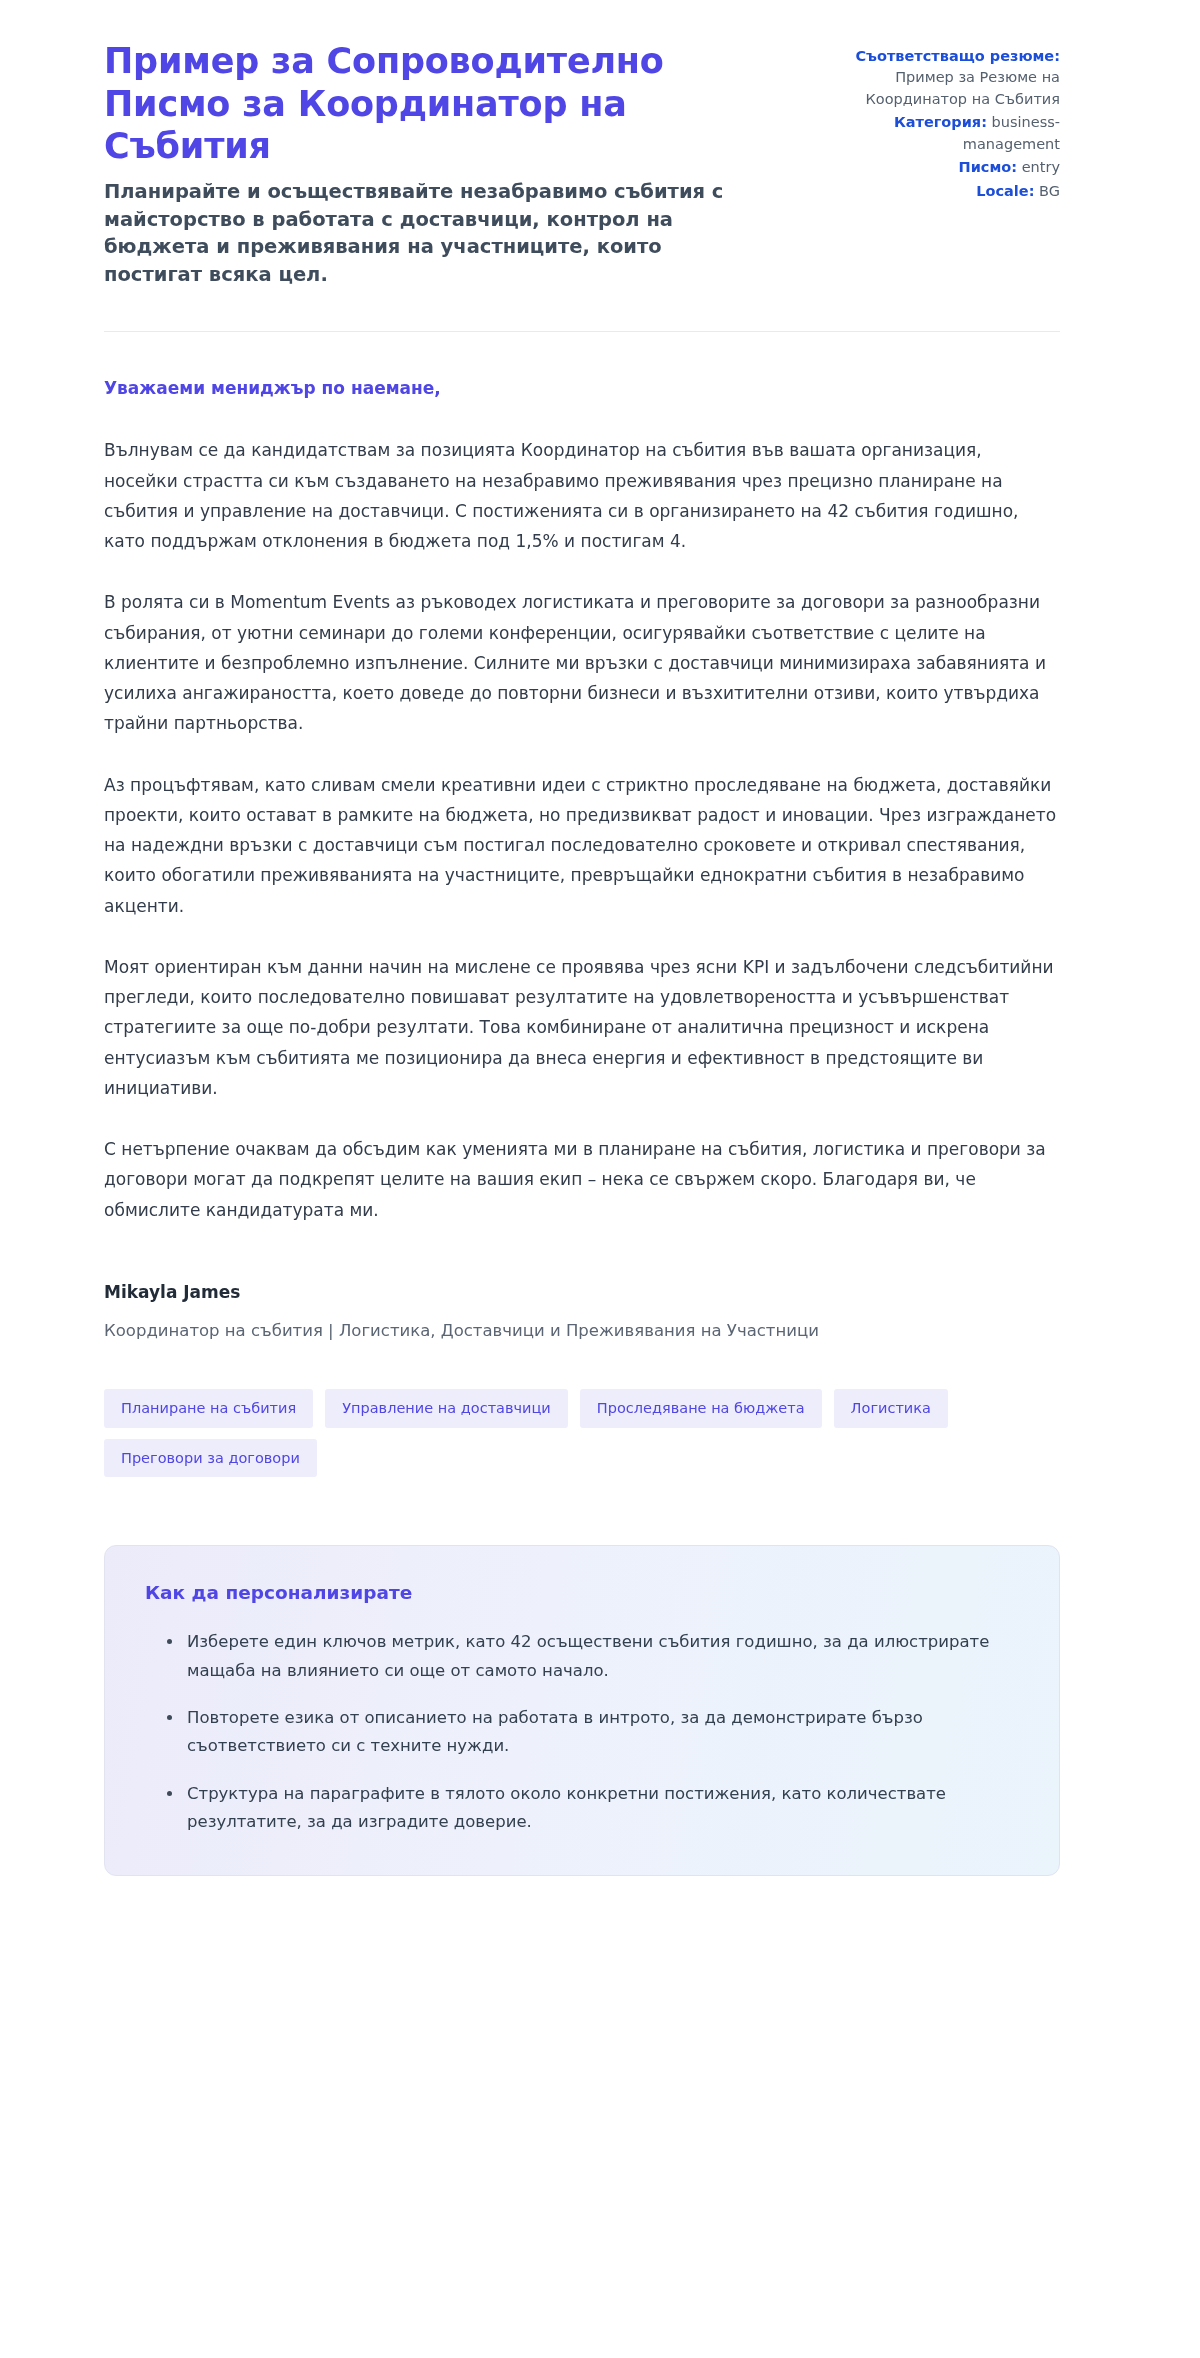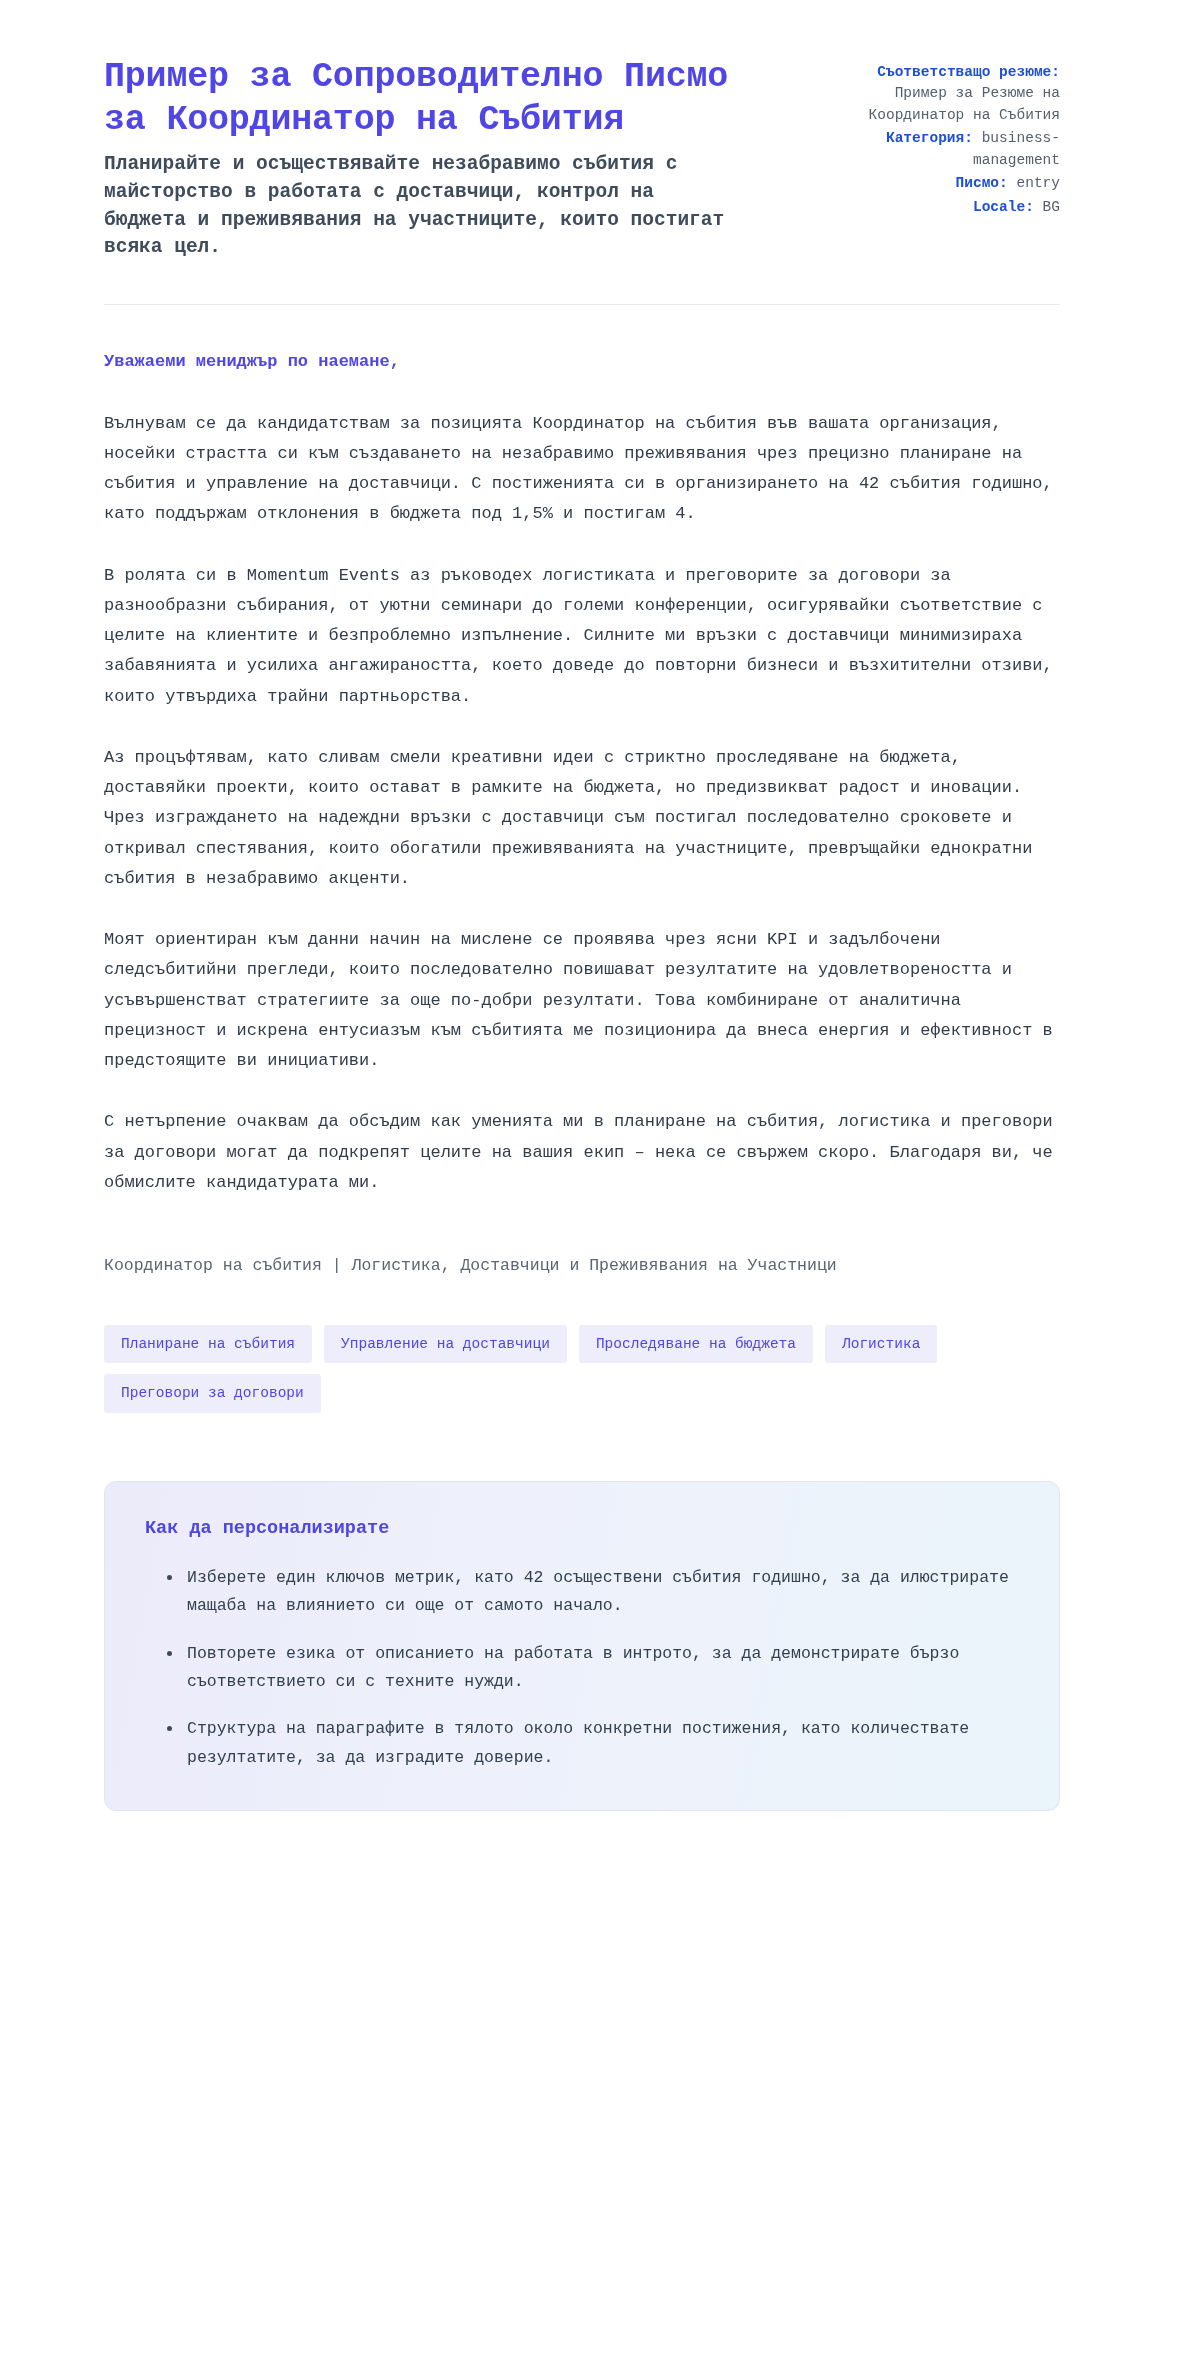--- a/index.html
+++ b/index.html
@@ -12,22 +12,21 @@
   body {
     width: 1200px;
     min-height: 2358px;
     font-family: "DejaVu Sans", "Liberation Sans", sans-serif;
     color: #2b3440;
     -webkit-font-smoothing: antialiased;
   }
 
   .page {
     width: 1164px;
-    padding: 56px 104px 0 104px;
-    font-family: Liberation Mono, monospace;
+    padding: 40px 104px 0 104px;
   }
 
   
   .doc-header {
     display: flex;
     align-items: flex-start;
     justify-content: space-between;
     gap: 40px;
   }
   .header-left { flex: 0 0 640px; max-width: 640px; }
@@ -201,20 +200,21 @@
   <div class="letter">
     <p class="salutation">Уважаеми мениджър по наемане,</p>
 
     <p class="para">Вълнувам се да кандидатствам за позицията Координатор на събития във вашата организация, носейки страстта си към създаването на незабравимо преживявания чрез прецизно планиране на събития и управление на доставчици. С постиженията си в организирането на 42 събития годишно, като поддържам отклонения в бюджета под 1,5% и постигам 4.</p>
     <p class="para">В ролята си в Momentum Events аз ръководех логистиката и преговорите за договори за разнообразни събирания, от уютни семинари до големи конференции, осигурявайки съответствие с целите на клиентите и безпроблемно изпълнение. Силните ми връзки с доставчици минимизираха забавянията и усилиха ангажираността, което доведе до повторни бизнеси и възхитителни отзиви, които утвърдиха трайни партньорства.</p>
     <p class="para">Аз процъфтявам, като сливам смели креативни идеи с стриктно проследяване на бюджета, доставяйки проекти, които остават в рамките на бюджета, но предизвикват радост и иновации. Чрез изграждането на надеждни връзки с доставчици съм постигал последователно сроковете и откривал спестявания, които обогатили преживяванията на участниците, превръщайки еднократни събития в незабравимо акценти.</p>
     <p class="para">Моят ориентиран към данни начин на мислене се проявява чрез ясни KPI и задълбочени следсъбитийни прегледи, които последователно повишават резултатите на удовлетвореността и усъвършенстват стратегиите за още по-добри резултати. Това комбиниране от аналитична прецизност и искрена ентусиазъм към събитията ме позиционира да внеса енергия и ефективност в предстоящите ви инициативи.</p>
     <p class="para">С нетърпение очаквам да обсъдим как уменията ми в планиране на събития, логистика и преговори за договори могат да подкрепят целите на вашия екип – нека се свържем скоро. Благодаря ви, че обмислите кандидатурата ми.</p>
 
     <div class="signature">
+      <p class="sign-name">Mikayla James</p>
       <p class="sign-role">Координатор на събития | Логистика, Доставчици и Преживявания на Участници</p>
     </div>
 
     <div class="tags">
       <span class="tag">Планиране на събития</span>
       <span class="tag">Управление на доставчици</span>
       <span class="tag">Проследяване на бюджета</span>
       <span class="tag">Логистика</span>
       <span class="tag">Преговори за договори</span>
     </div>

